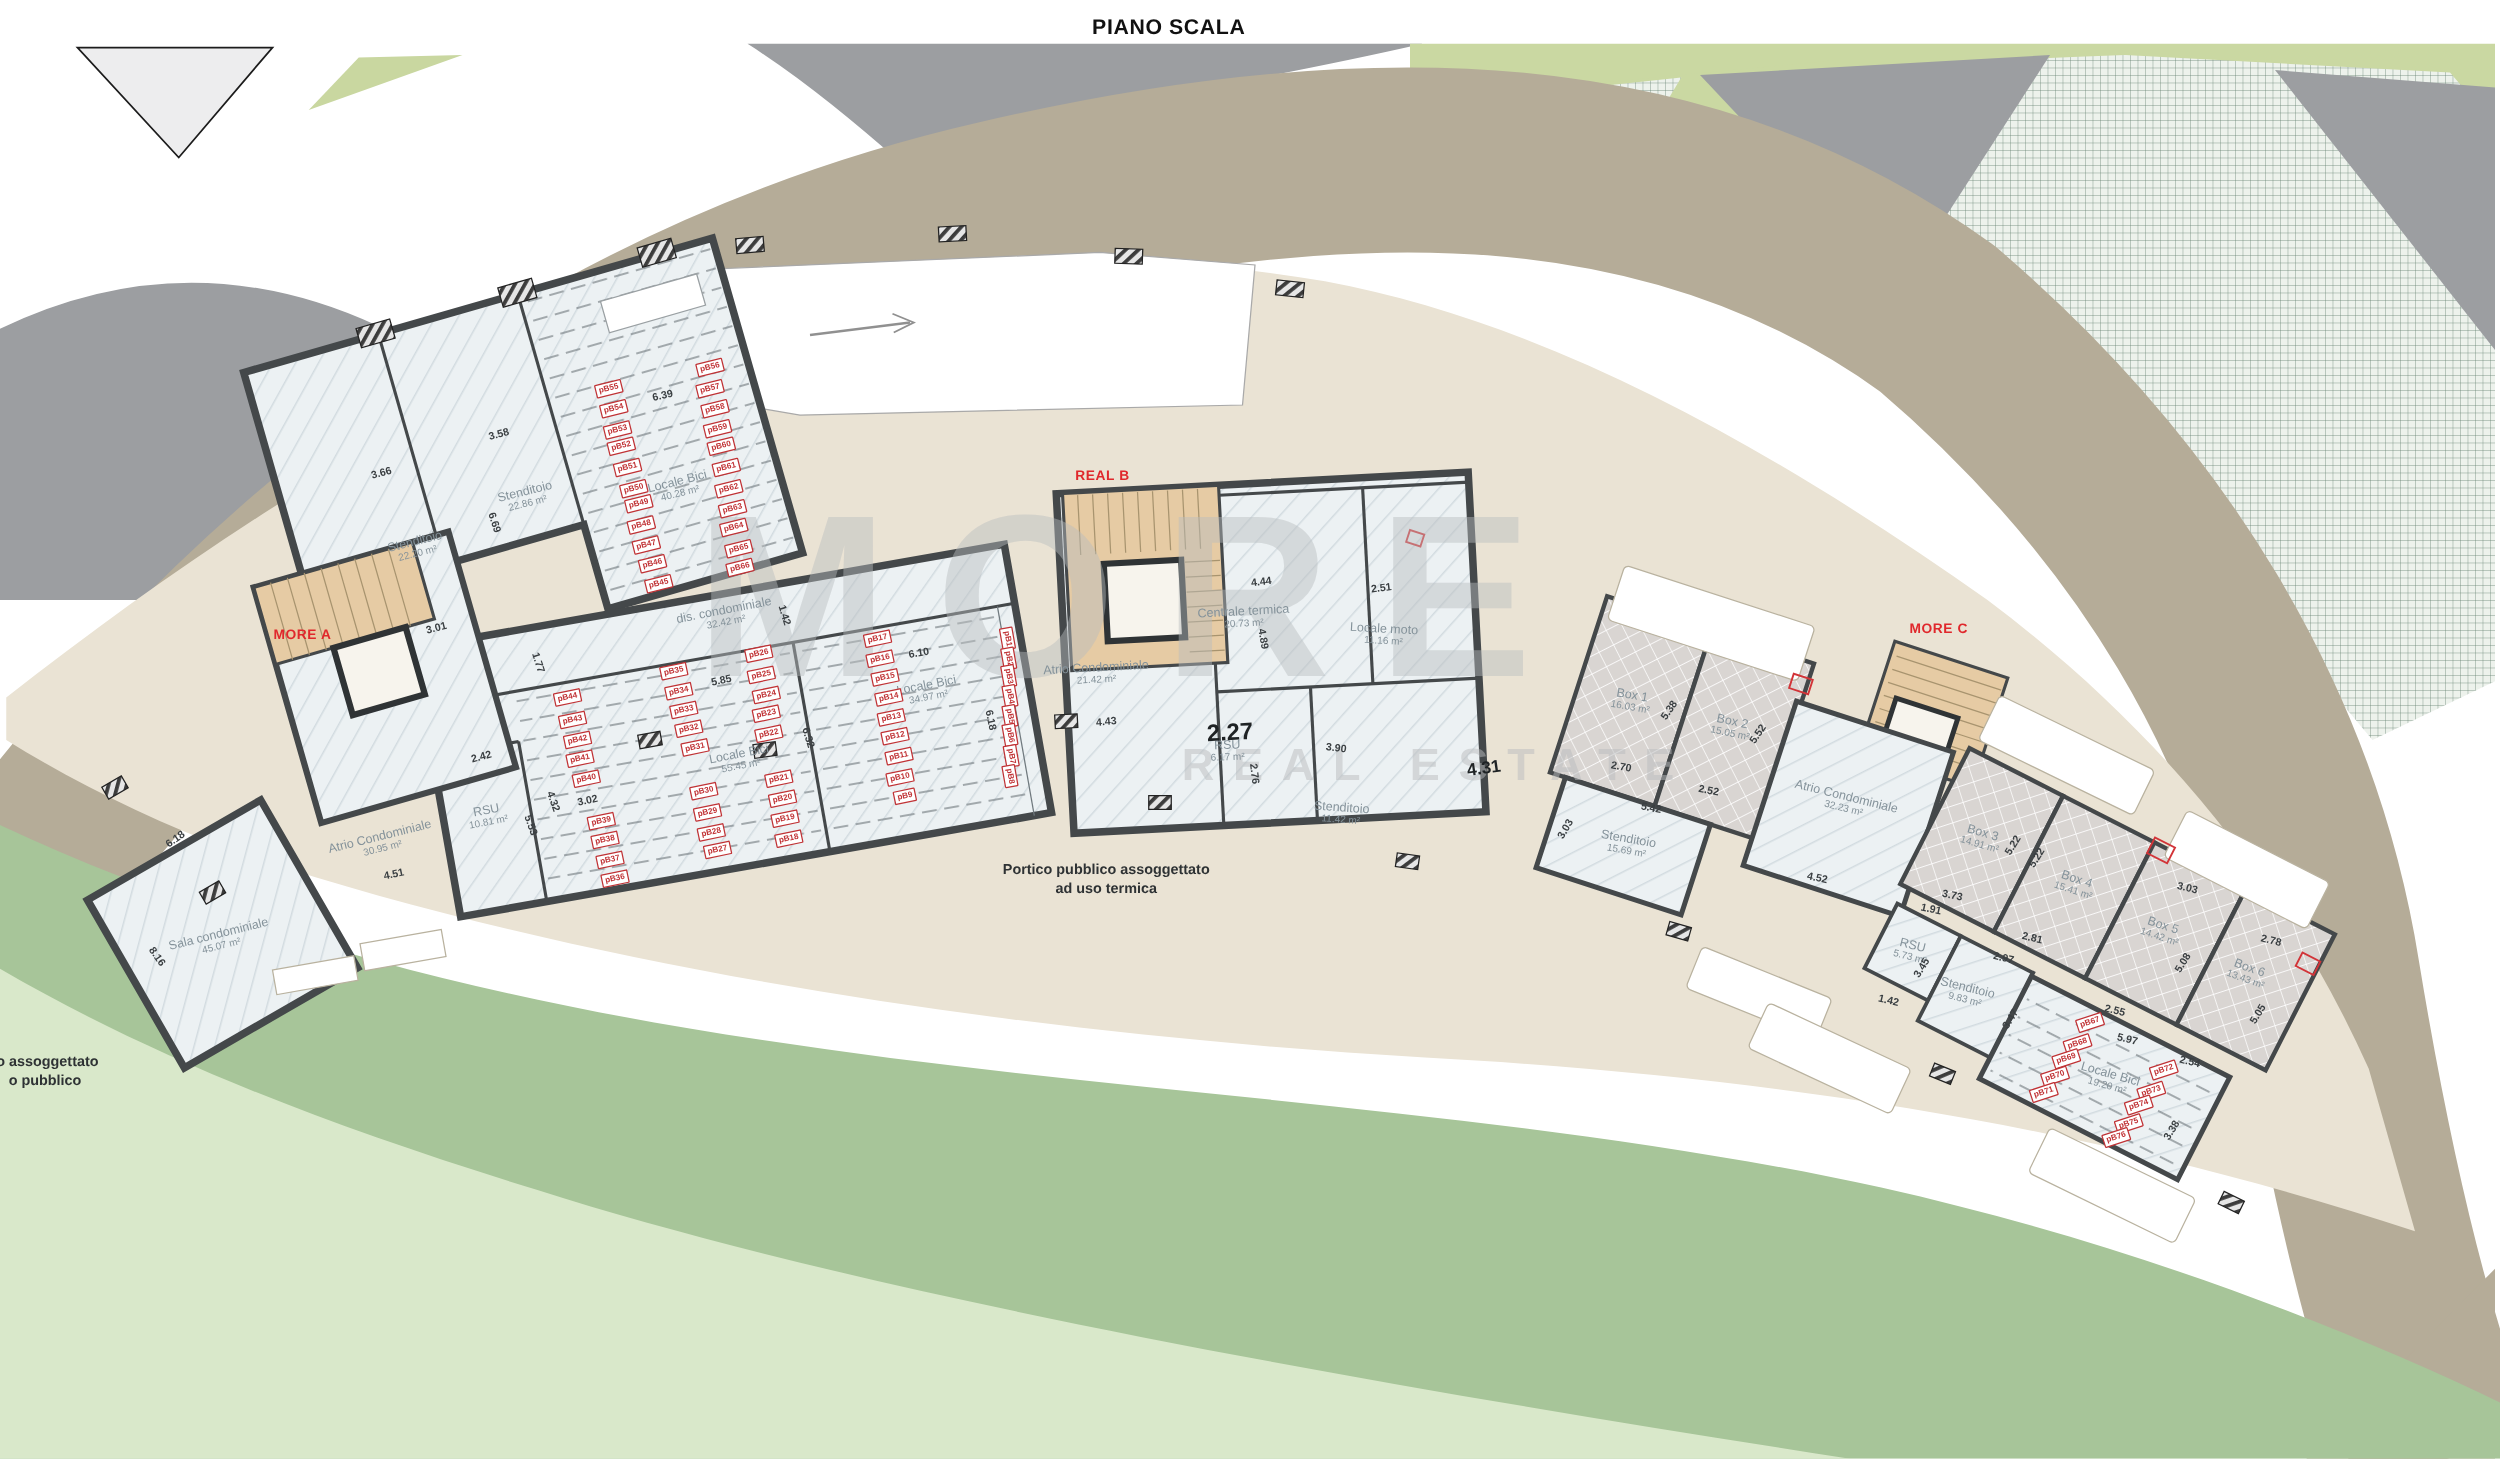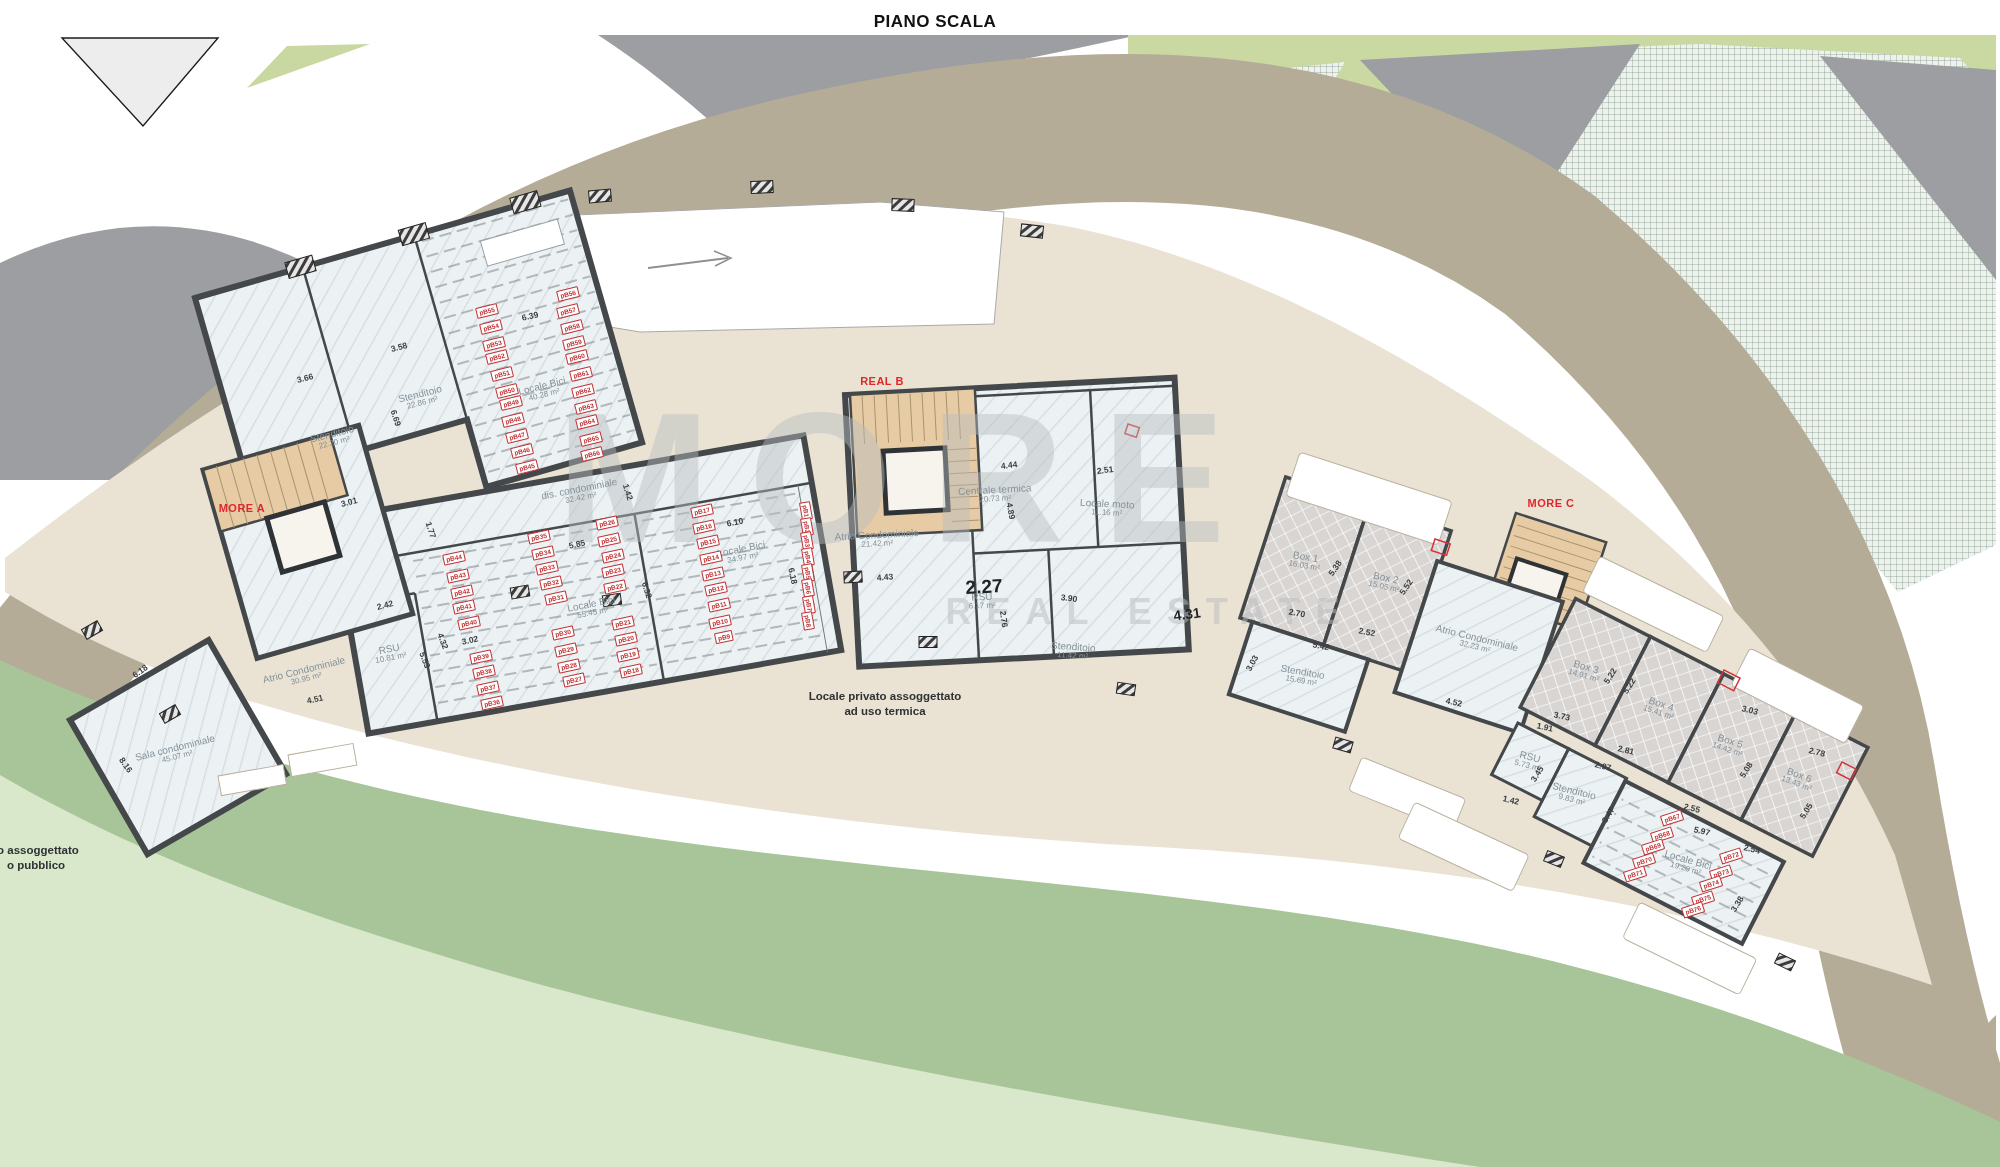--- a/index.html
+++ b/index.html
@@ -463,21 +463,21 @@
       <div class="chip" style="left: 1635px; top: 874px; transform: translate(-50%, -50%) rotate(-18deg);">pB71</div>
       <div class="chip" style="left: 1731px; top: 856px; transform: translate(-50%, -50%) rotate(-18deg);">pB72</div>
       <div class="chip" style="left: 1721px; top: 873px; transform: translate(-50%, -50%) rotate(-18deg);">pB73</div>
       <div class="chip" style="left: 1711px; top: 884px; transform: translate(-50%, -50%) rotate(-18deg);">pB74</div>
       <div class="chip" style="left: 1703px; top: 899px; transform: translate(-50%, -50%) rotate(-18deg);">pB75</div>
       <div class="chip" style="left: 1693px; top: 910px; transform: translate(-50%, -50%) rotate(-18deg);">pB76</div>
       <div class="scala" style="left: 242px; top: 508px; transform: translate(-50%, -50%) rotate(0deg);">MORE A</div>
       <div class="scala" style="left: 882px; top: 381px; transform: translate(-50%, -50%) rotate(0deg);">REAL B</div>
       <div class="scala" style="left: 1551px; top: 503px; transform: translate(-50%, -50%) rotate(0deg);">MORE C</div>
       <div class="note" style="left: 885px; top: 704px; transform: translate(-50%, -50%) rotate(0deg);">
-        <div>Locale privato assoggettato</div>
+        <div>Portico pubblico assoggettato</div>
         <div>ad uso termica</div>
       </div>
       <div class="note" style="left: 36px; top: 858px; transform: translate(-50%, -50%) rotate(0deg);">
         <div>to assoggettato</div>
         <div>o pubblico</div>
       </div>
     </div>
 
 </div>
 

